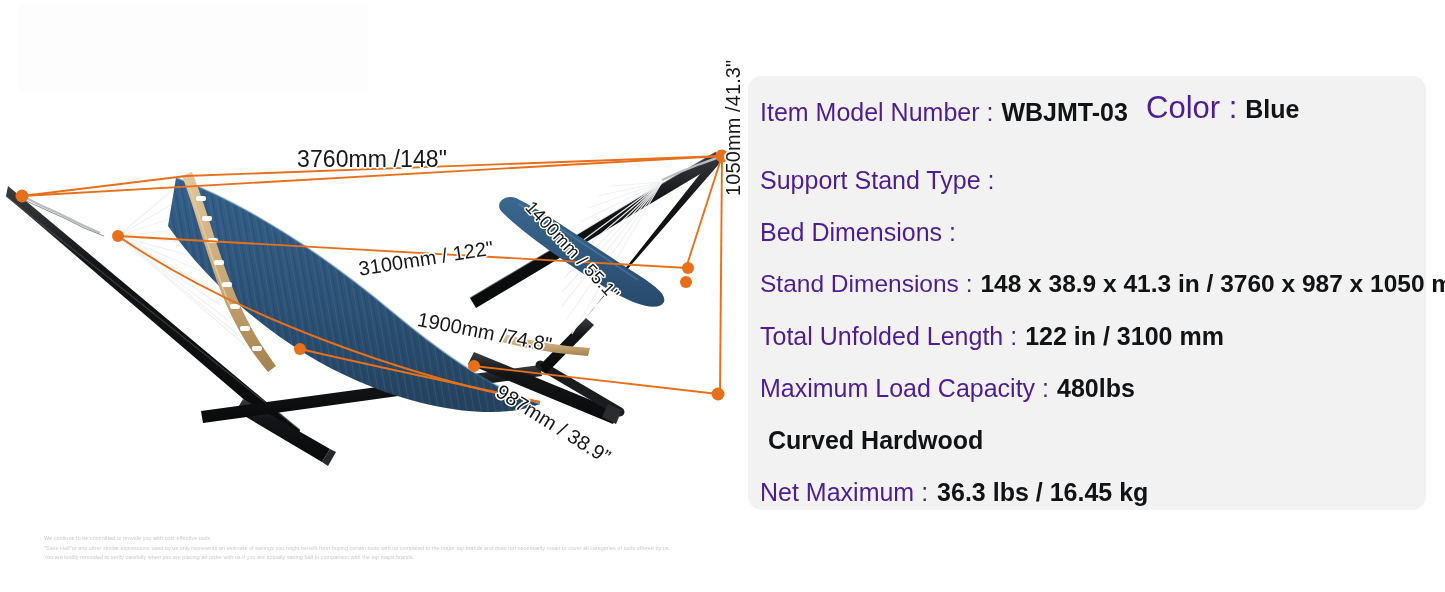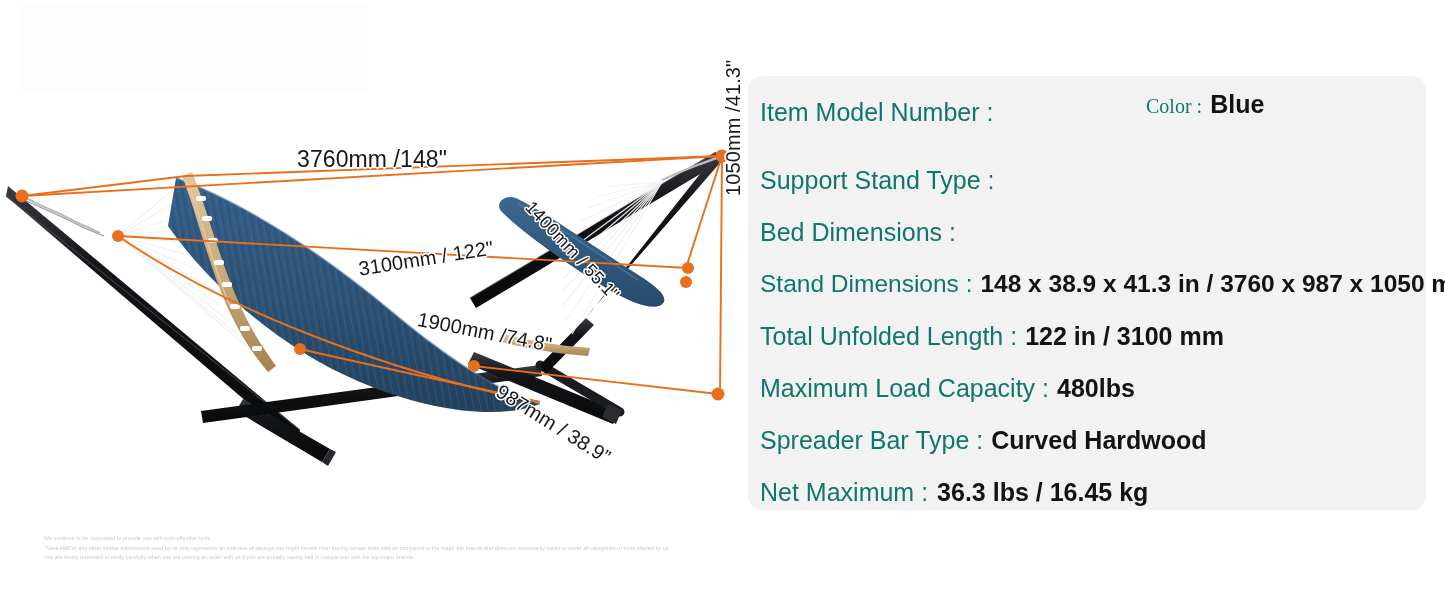--- a/index.html
+++ b/index.html
@@ -91,21 +91,21 @@
     box-sizing: border-box;
     padding: 22px 0 0 0;
   }
   .spec-row {
     display: flex;
     align-items: center;
     padding: 0 4px 0 12px;
     height: 52px;
   }
   .spec-key {
-    color: #0f766e;
+    color: #4c1d95;
     font-size: 25px;
     font-weight: 400;
     white-space: nowrap;
   }
   .spec-val {
     color: #111315;
     font-size: 25px;
     font-weight: 700;
     white-space: nowrap;
     margin-left: 8px;
@@ -113,21 +113,21 @@
   .spec-row.tight .spec-val { margin-left: 9px; }
   
   .spec-row.row-model { position: relative; height: 56px; align-items: baseline; }
   .color-pair {
     position: absolute;
     left: 398px;
     top: -8px;
     display: flex;
     align-items: baseline;
   }
-  .color-pair .spec-key { font-size: 20px; font-family: Liberation Serif, serif; }
+  .color-pair .spec-key { font-size: 31px; }
   .color-pair .spec-val { font-size: 25px; }
   
   .spec-row.row-stand .spec-key,
   .spec-row.row-stand .spec-val { font-size: 24.5px; }
 </style>
 </head>
 <body>
 
 <div id="page">
 
@@ -303,20 +303,21 @@
     <div class="dim-label" id="dim-unfolded">3100mm / 122"</div>
     <div class="dim-label" id="dim-bed-length">1900mm /74.8"</div>
     <div class="dim-label" id="dim-stand-depth">987mm / 38.9”</div>
     <div class="dim-label" id="dim-stand-height">1050mm /41.3"</div>
   </div>
 
   <div class="spec-panel">
 
     <div class="spec-row row-model">
       <span class="spec-key">Item Model Number :</span>
+      <span class="spec-val">WBJMT-03</span>
       <span class="color-pair">
         <span class="spec-key">Color :</span>
         <span class="spec-val">Blue</span>
       </span>
     </div>
 
     <div class="spec-row">
       <span class="spec-key">Support Stand Type :</span>
     </div>
 
@@ -333,21 +334,20 @@
       <span class="spec-key">Total Unfolded Length :</span>
       <span class="spec-val">122 in / 3100 mm</span>
     </div>
 
     <div class="spec-row">
       <span class="spec-key">Maximum Load Capacity :</span>
       <span class="spec-val">480lbs</span>
     </div>
 
     <div class="spec-row">
-      <span class="spec-key">Spreader Bar Type :</span>
       <span class="spec-val">Curved Hardwood</span>
     </div>
 
     <div class="spec-row tight">
       <span class="spec-key">Net Maximum :</span>
       <span class="spec-val">36.3 lbs / 16.45 kg</span>
     </div>
 
   </div>
 

